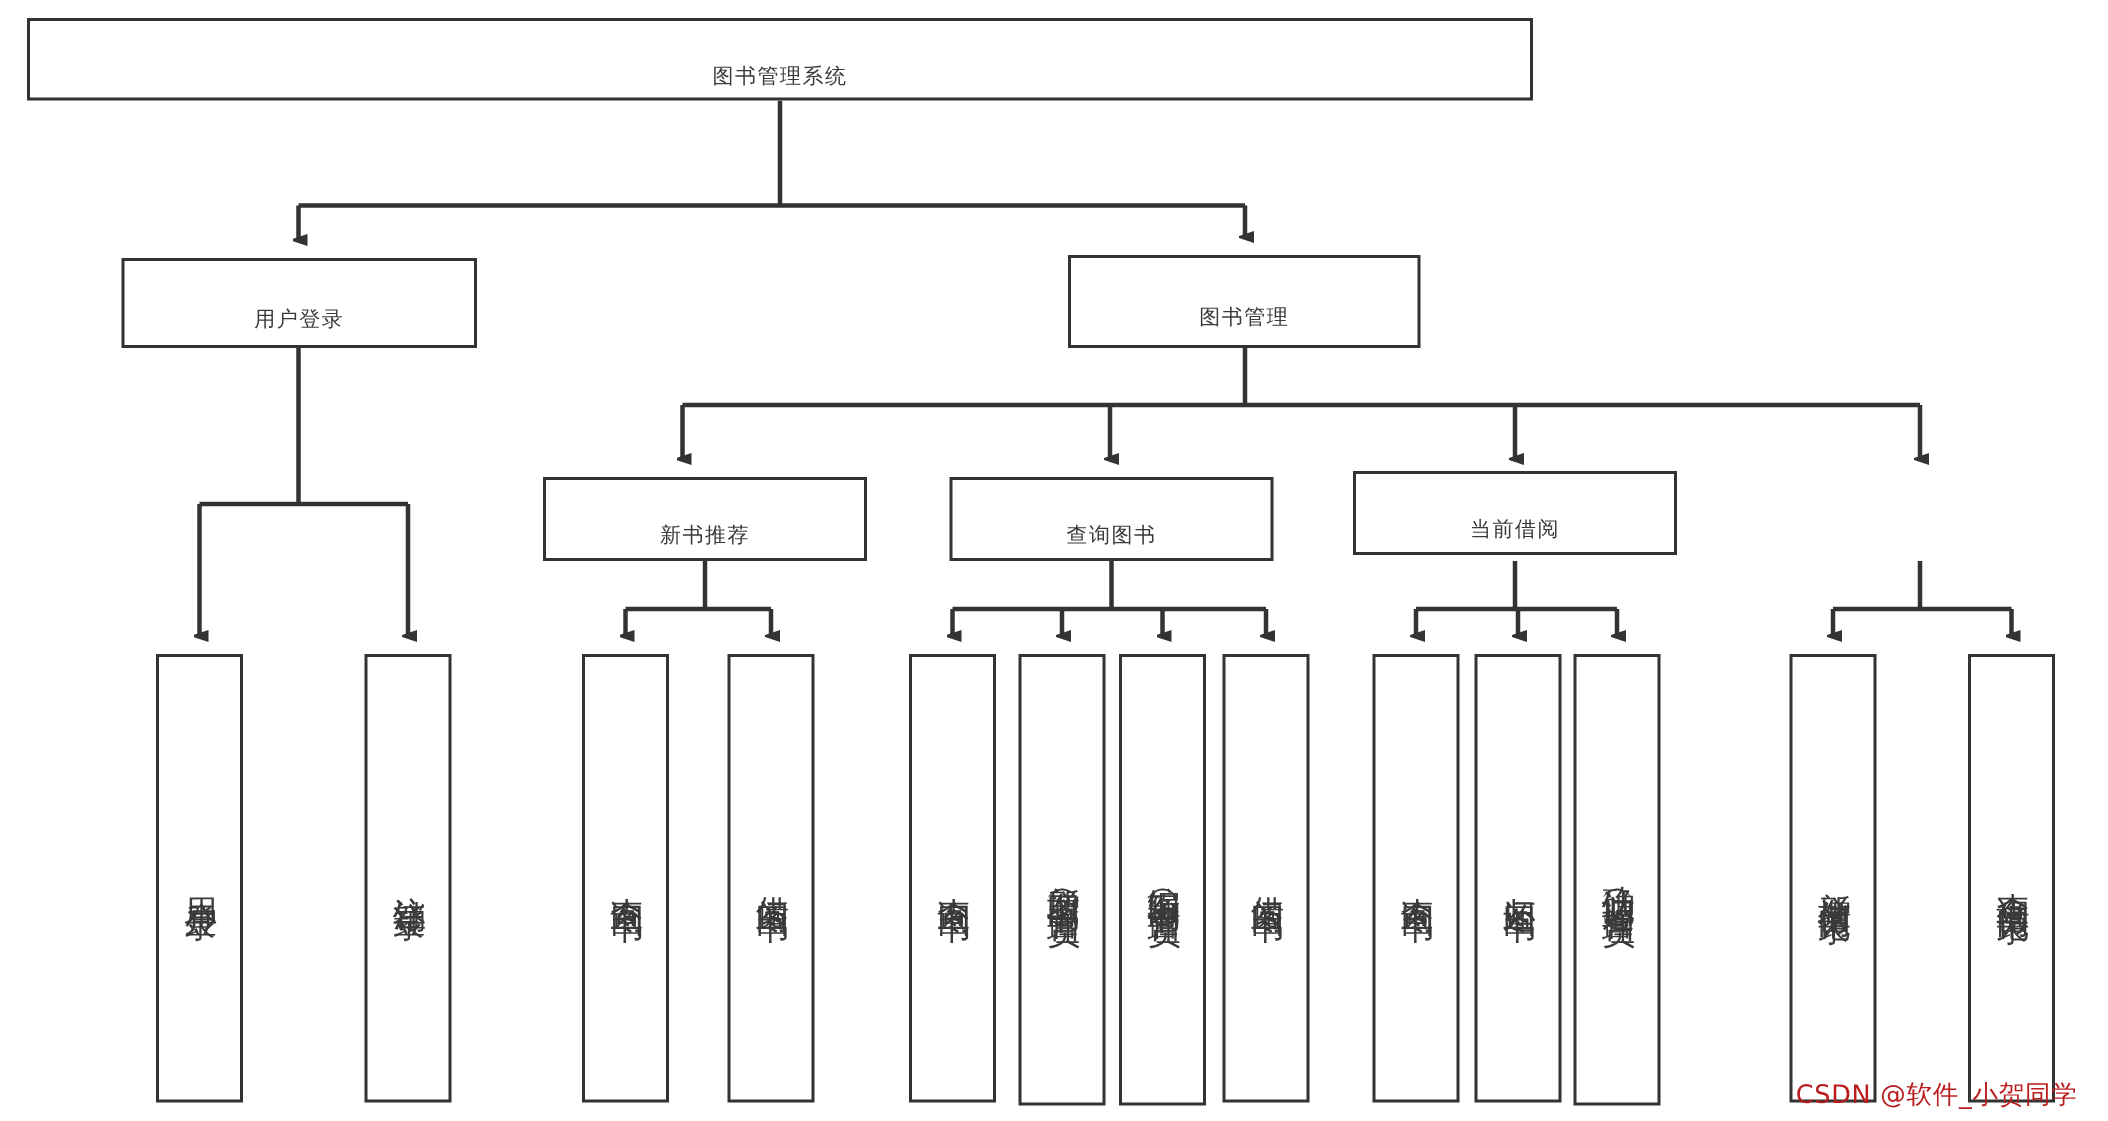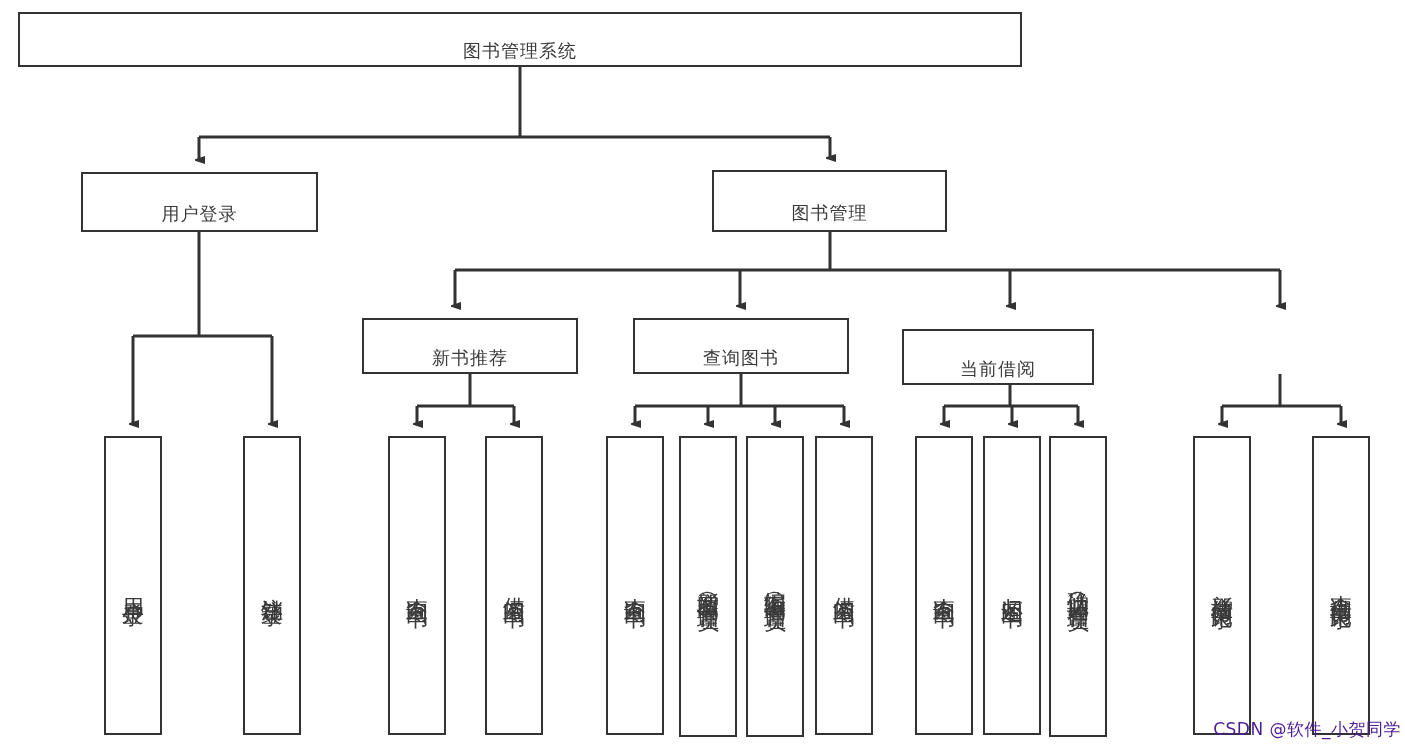--- a/index.html
+++ b/index.html
@@ -36,44 +36,44 @@
     justify-content: center;
     color: #333333;
   }
   .node .label {
     display: block;
     text-align: center;
     line-height: 1.18;
     color: #3a3a3a;
   }
   .node.horizontal .label {
-    font-size: 18px;
+    font-size: 14px;
     letter-spacing: 1px;
     white-space: nowrap;
     margin-top: 23px;
   }
   .node.vertical {
     align-items: center;
     justify-content: center;
     padding: 8px 2px;
   }
   .node.vertical .label {
     writing-mode: vertical-rl;
     text-orientation: upright;
     font-size: 22px;
     letter-spacing: 3px;
     line-height: 1.0;
     white-space: nowrap;
   }
   #watermark {
     position: absolute;
-    right: 4px;
+    right: 20px;
     bottom: 6px;
     font-size: 17px;
-    color: #4c1d95;
+    color: #b91c1c;
     letter-spacing: 0.5px;
     white-space: nowrap;
     pointer-events: none;
     margin-top: 21px;
   }
 </style>
 </head>
 <body>
 
 <div id="diagram-root">
@@ -139,21 +139,21 @@
   <div class="node horizontal" style="left:362px; top:318px; width:216px; height:56px;">
     <span class="label">新书推荐</span>
   </div>
 
   <div class="node horizontal" style="left:712px; top:170px; width:235px; height:62px;">
     <span class="label">图书管理</span>
   </div>
   <div class="node horizontal" style="left:633px; top:318px; width:216px; height:56px;">
     <span class="label">查询图书</span>
   </div>
-  <div class="node horizontal" style="left:902px; top:329px; width:192px; height:56px;">
+  <div class="node horizontal" style="left:902px; top:314px; width:216px; height:56px;">
     <span class="label">当前借阅</span>
   </div>
 
   <div class="node vertical" style="left:104px; top:436px; width:58px; height:299px;">
     <span class="label">用户登录</span>
   </div>
   <div class="node vertical" style="left:243px; top:436px; width:58px; height:299px;">
     <span class="label">注销登录</span>
   </div>
   <div class="node vertical" style="left:388px; top:436px; width:58px; height:299px;">

